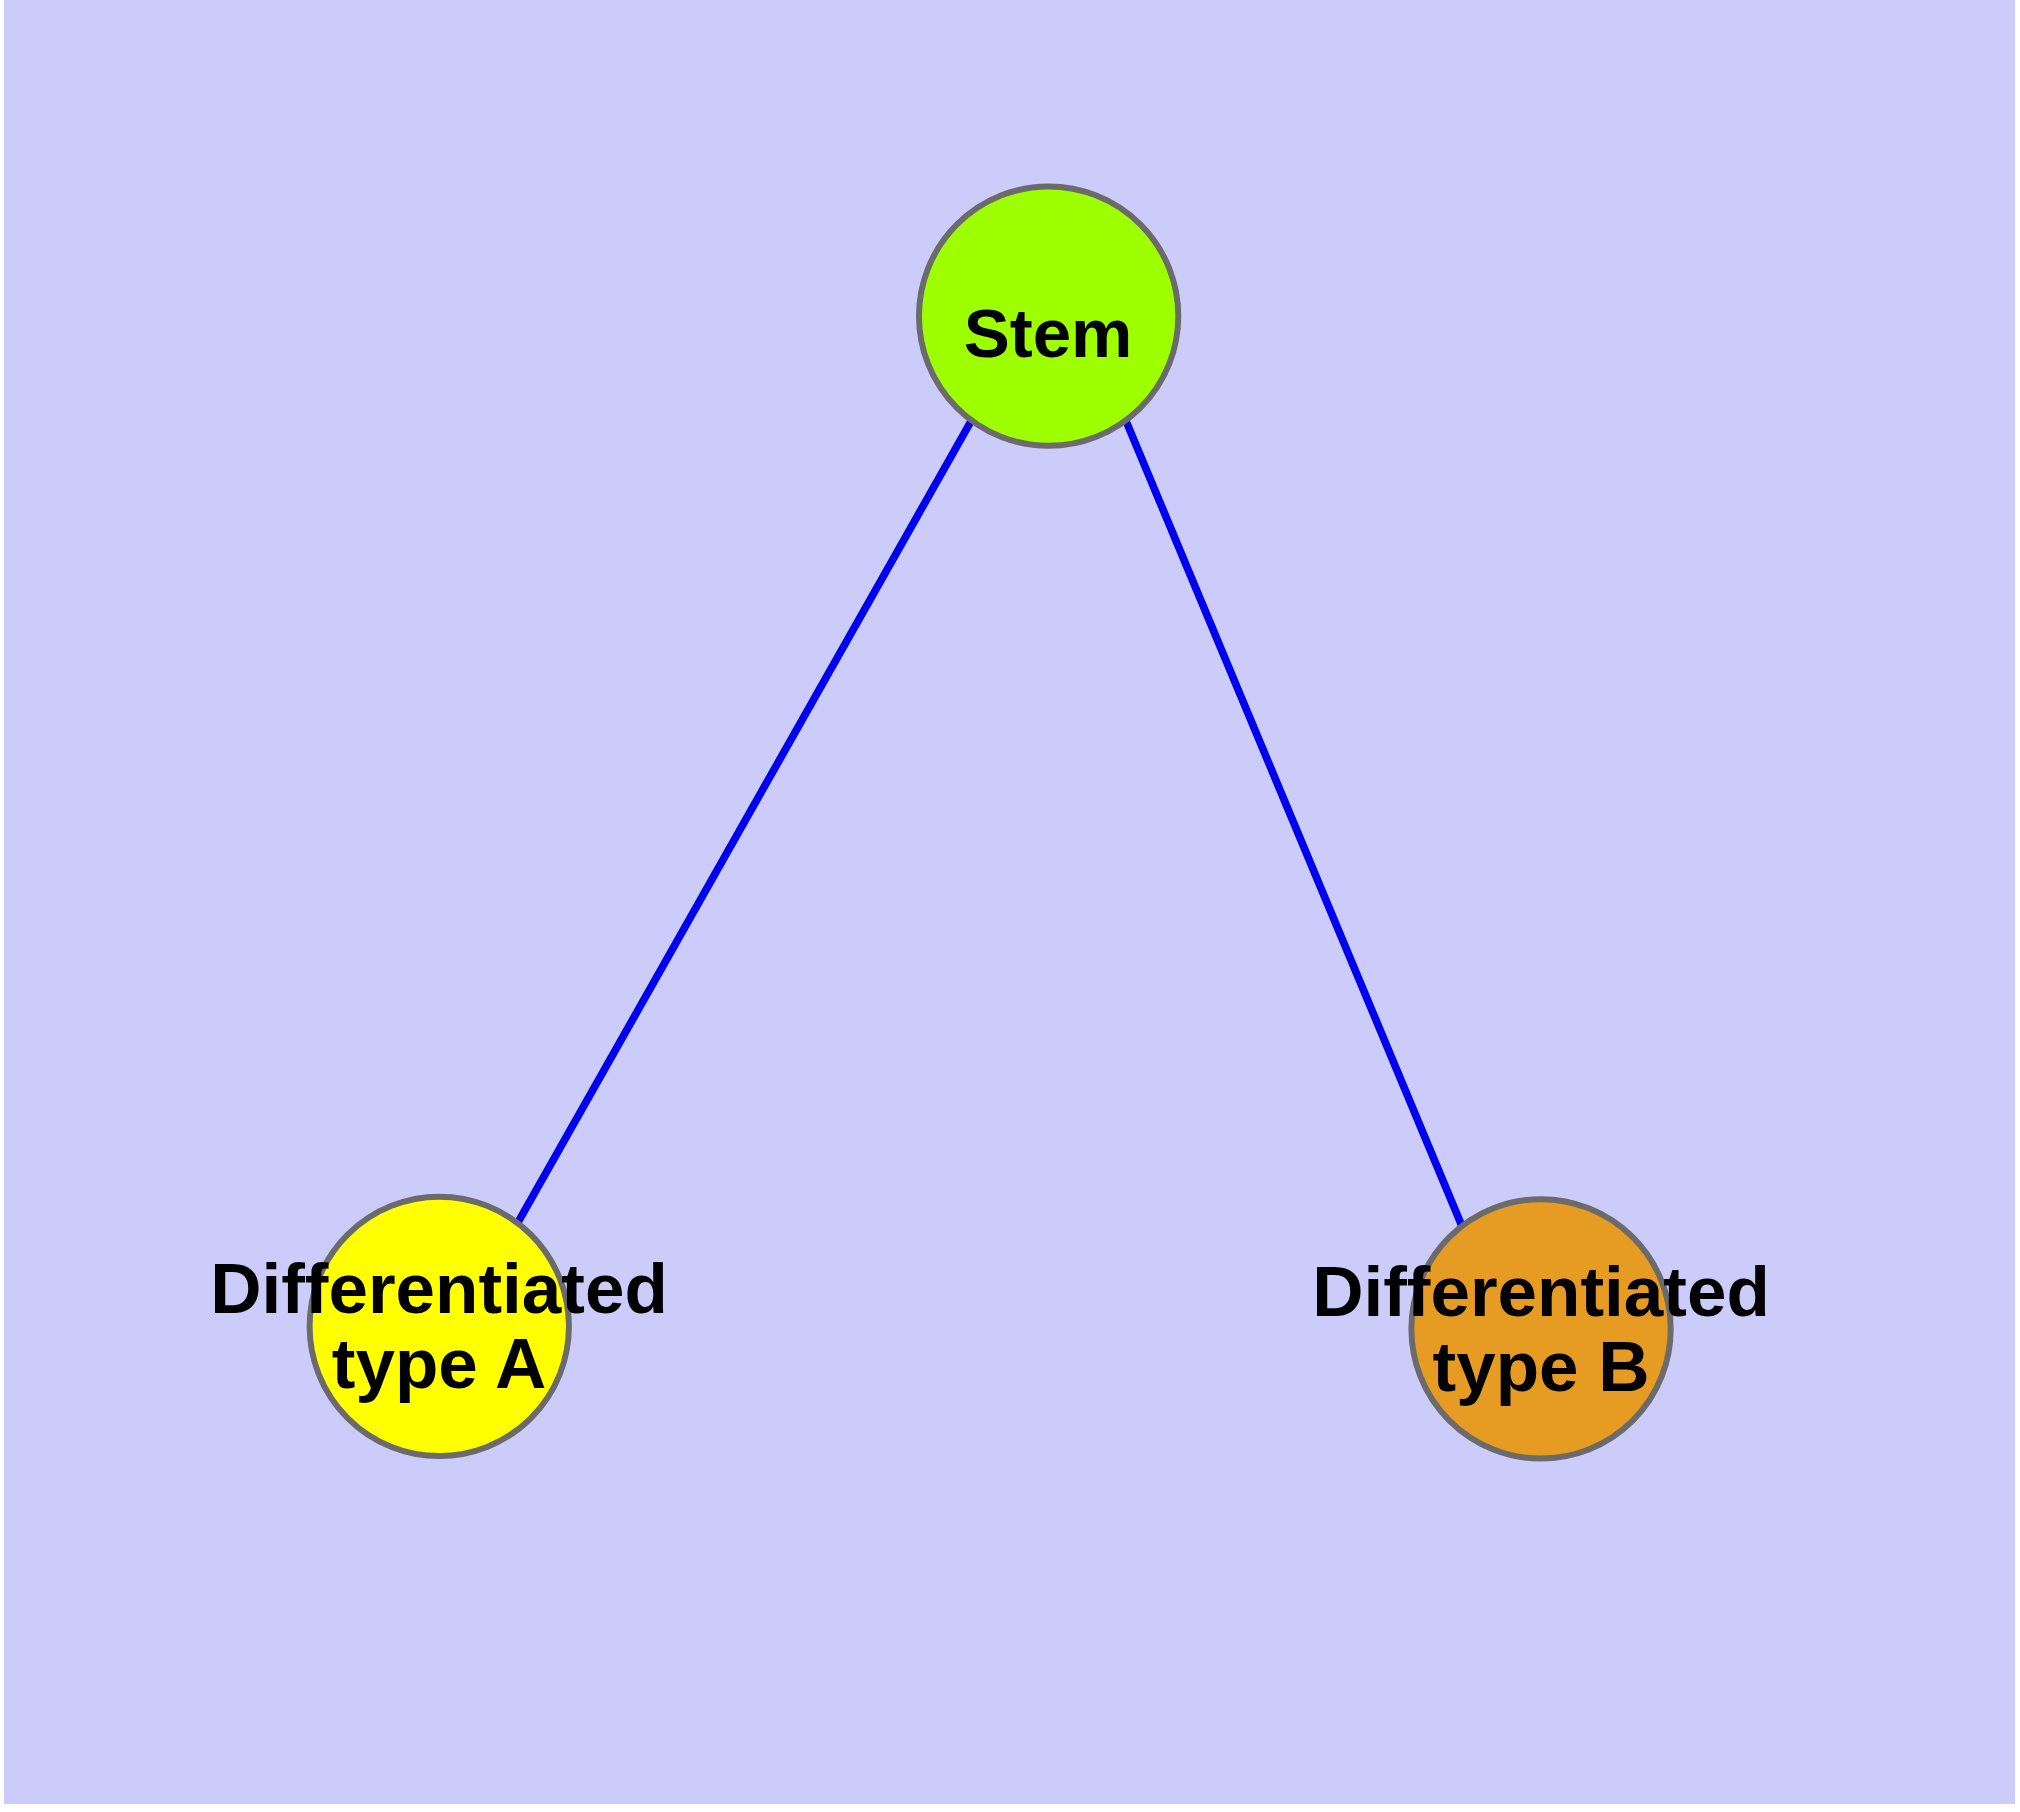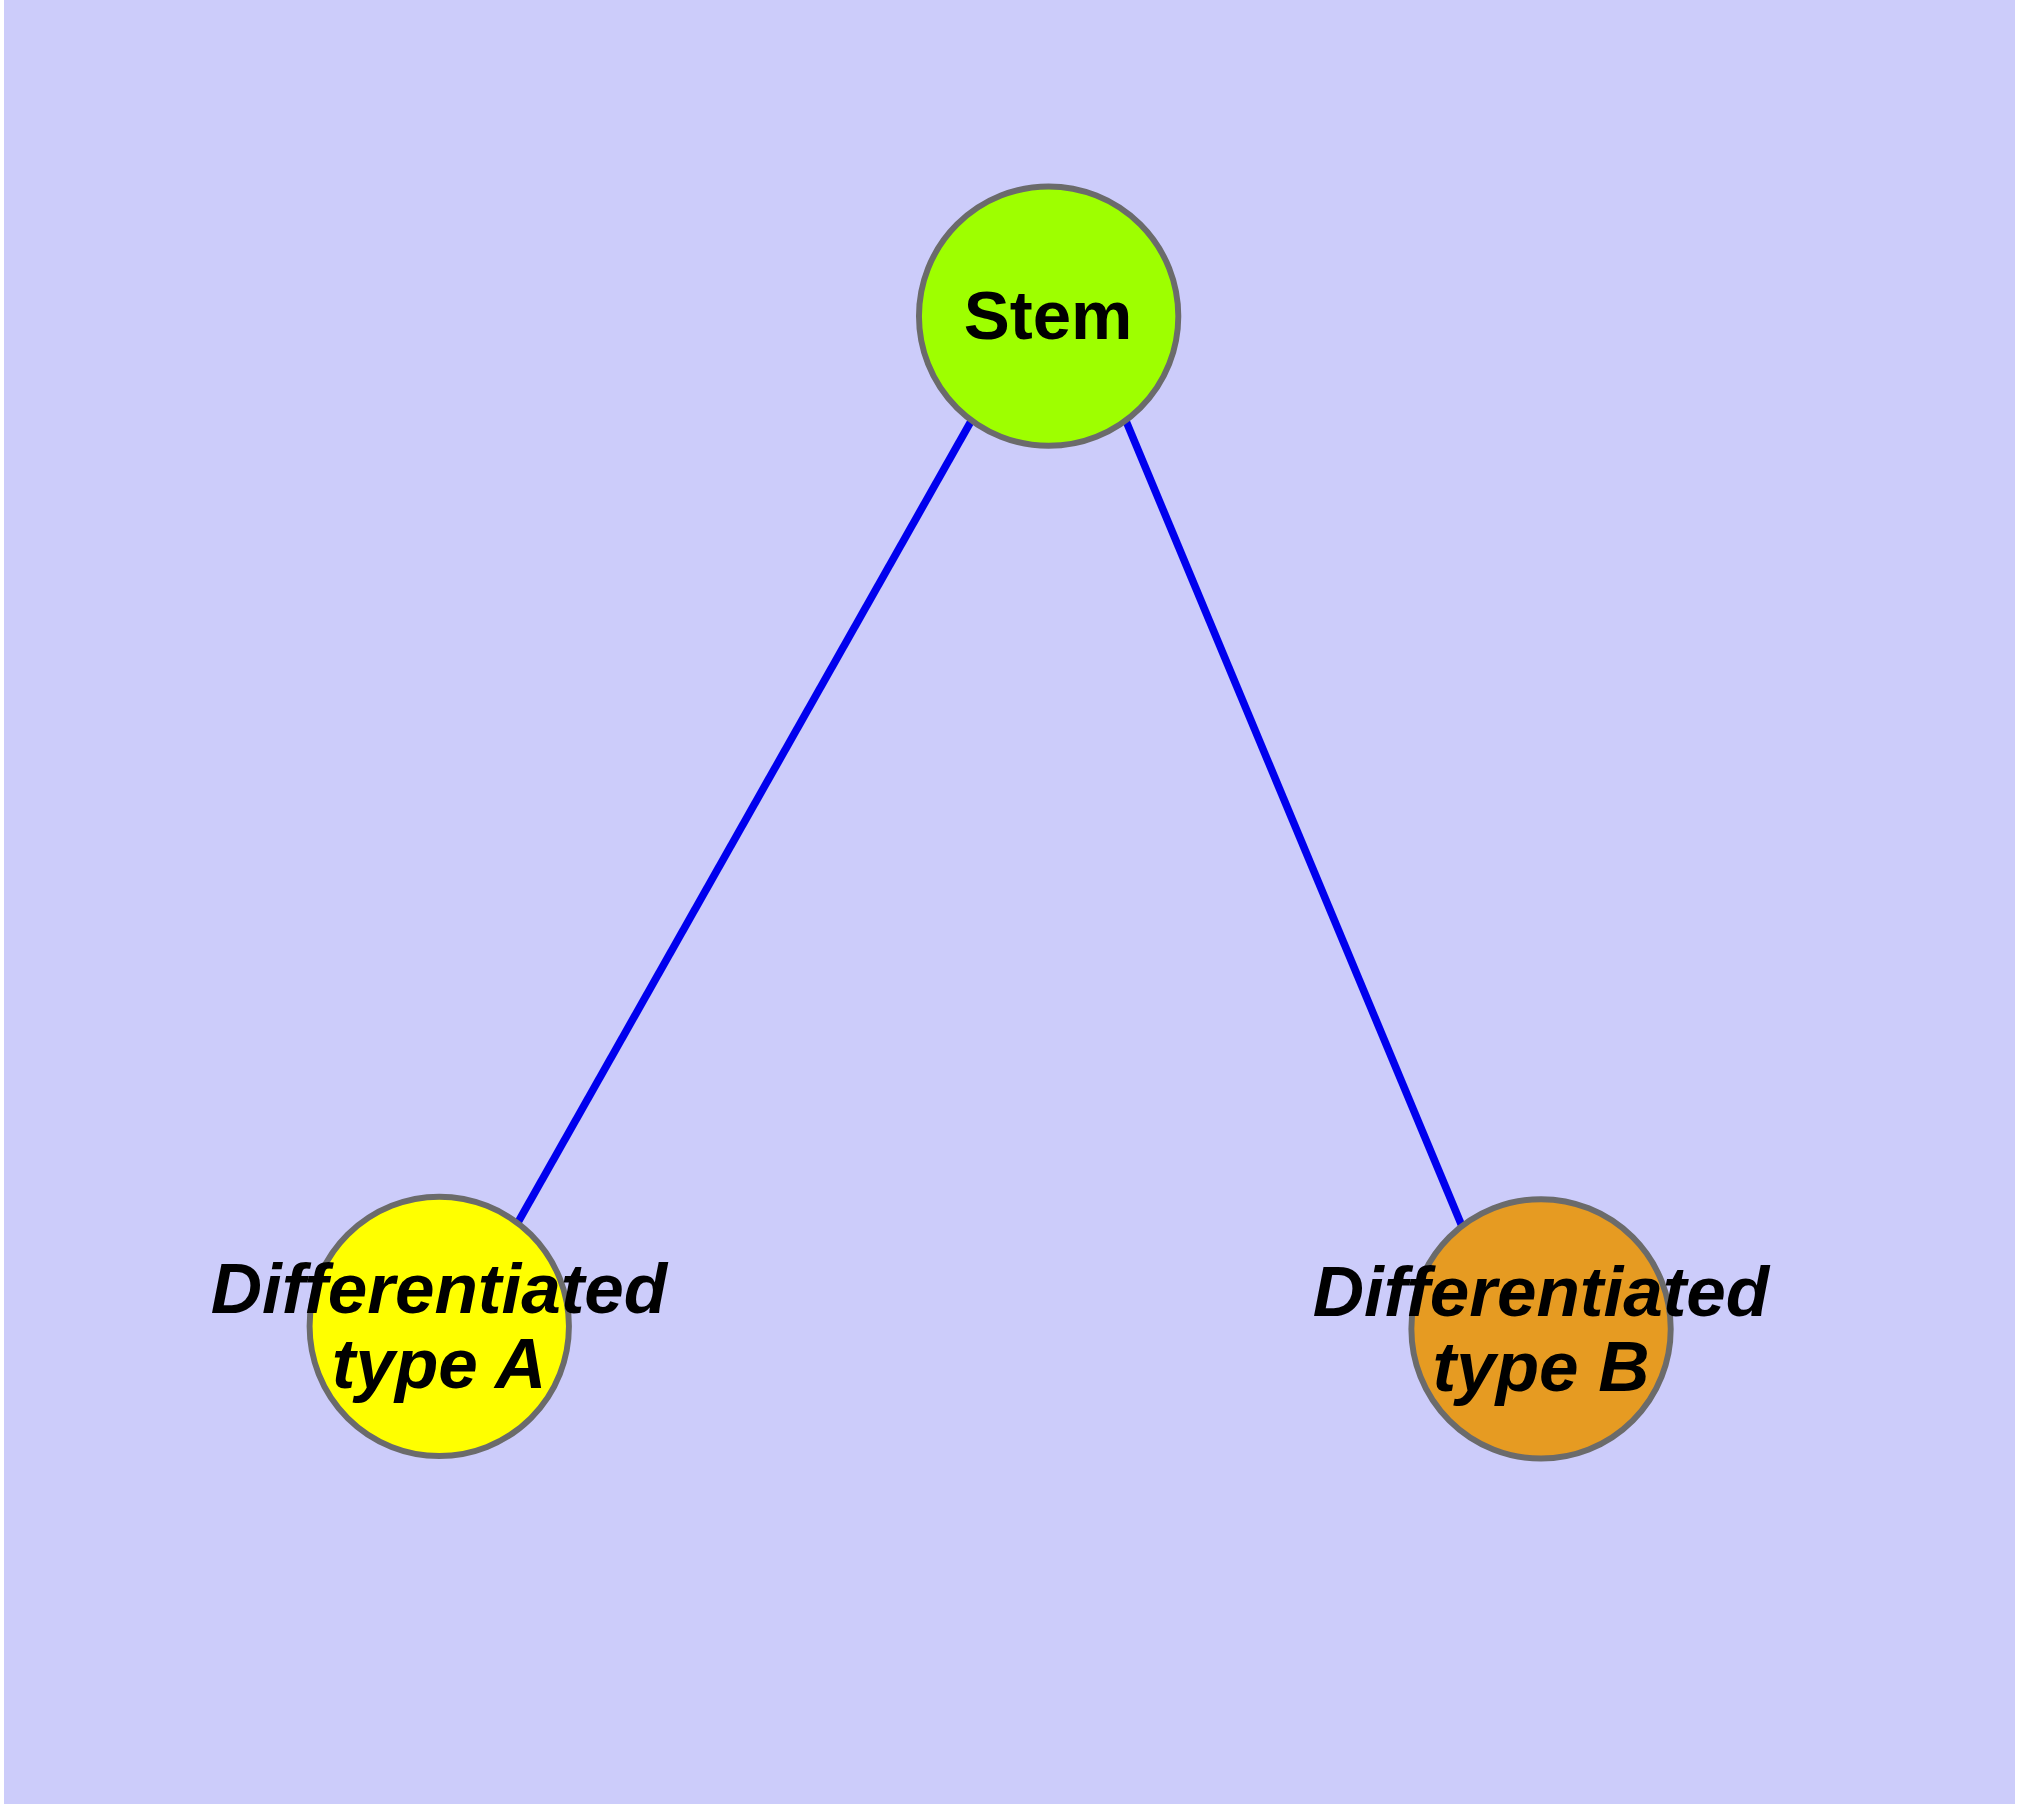--- a/index.html
+++ b/index.html
@@ -39,21 +39,20 @@
     line-height: 1.06;
     white-space: pre;
     pointer-events: none;
     transform: translate(-50%, -50%);
   }
   .node-label.root {
     font-size: 69px;
   }
   .node-label.leaf {
     font-size: 71px;
-    font-style: italic;
   }
 </style>
 </head>
 <body>
 
 <div id="canvas" style="width: 2021px; height: 1812px; background: rgb(255, 255, 255);">
 
   <div id="plot-area" style="background: rgb(204, 204, 250);"></div>
 
   <svg id="graph-svg" viewBox="0 0 2384 2138">
@@ -62,21 +61,21 @@
         <line x1="1328" y1="496" x2="1724" y2="1445" stroke="#0000ee" stroke-width="9" stroke-linecap="butt"></line>
       </g>
     <g id="nodes-group">
         <circle cx="1237" cy="373" r="153" fill="#9eff00" stroke="#6b6b6b" stroke-width="7"></circle>
         <circle cx="518" cy="1565" r="153" fill="#ffff00" stroke="#6b6b6b" stroke-width="7"></circle>
         <circle cx="1818" cy="1568" r="153" fill="#e69b22" stroke="#6b6b6b" stroke-width="7"></circle>
       </g>
   </svg>
 
   <div id="labels-layer">
-      <div class="node-label root" style="left: 1048px; top: 316px; font-size: 69px; color: rgb(0, 0, 0);">Stem</div>
+      <div class="node-label root" style="left: 1048px; top: 334px; font-size: 69px; color: rgb(0, 0, 0);">Stem</div>
       <div class="node-label leaf" style="left: 439px; top: 1326px; font-size: 71px; color: rgb(0, 0, 0);">Differentiated
 type A</div>
       <div class="node-label leaf" style="left: 1541px; top: 1329px; font-size: 71px; color: rgb(0, 0, 0);">Differentiated
 type B</div>
     </div>
 
 </div>
 
 
 </body></html>

